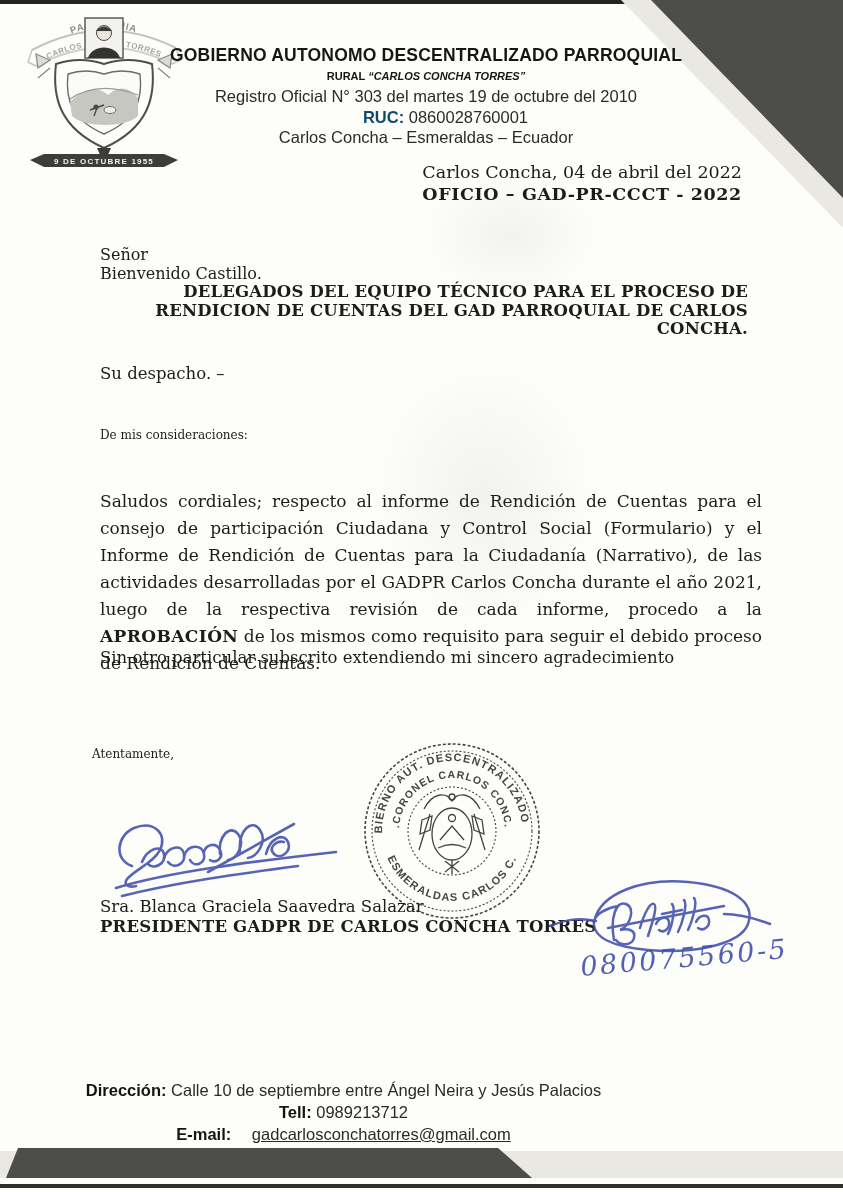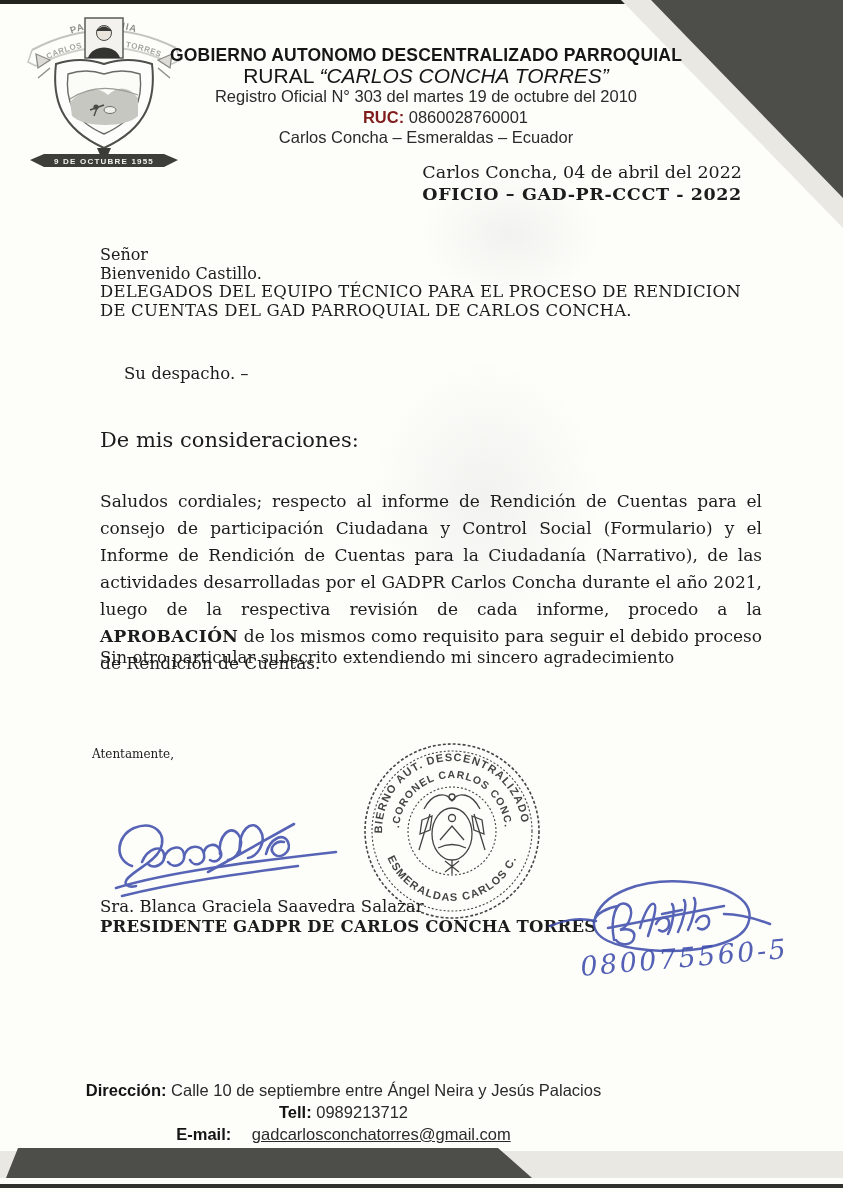--- a/index.html
+++ b/index.html
@@ -15,32 +15,32 @@
   .footer-bar-svg{position:absolute;left:0;top:1144px;}
   .bottom-edge{position:absolute;left:0;top:1184px;width:843px;height:4px;background:#30302c;}
   .ghost{position:absolute;border-radius:50%;pointer-events:none;
     background:radial-gradient(closest-side, rgba(110,110,110,0.08), rgba(110,110,110,0));}
   
   .crest-svg{position:absolute;left:26px;top:2px;}
   .head-block{position:absolute;left:120px;top:45px;width:612px;text-align:center;
     font-family:"Liberation Sans", sans-serif;color:#161616;}
   .head-block .l{line-height:20.5px;}
   .h1{font-size:17.5px;font-weight:bold;letter-spacing:.2px;}
-  .h2{font-size:21px;font-weight:normal;}
+  .h2{font-size:11px;font-weight:bold;}
   .h2 .q{font-style:italic;}
   .h3,.h4,.h5,.h6{font-size:16.5px;color:#2b2b2b;}
-  .h4 b,.h5 b{color:#7f1d1d;margin-left:39px;}
+  .h4 b,.h5 b{color:#0c4a6e;margin-left:39px;}
   .date-block{position:absolute;right:101px;top:161px;}
   .date-line{font-size:17.5px;line-height:22px;}
   .oficio-line{font-size:17.5px;font-weight:bold;letter-spacing:.6px;line-height:23px;}
   
   .addr{position:absolute;left:100px;top:246px;width:648px;font-size:16px;line-height:18.5px;}
-  .addr .subject{font-weight:normal;font-size:16.5px;letter-spacing:.2px;}
-  .despacho{position:absolute;left:100px;top:364px;font-size:16.5px;margin-left:24px;}
-  .salut{position:absolute;left:100px;top:428px;font-size:21px;}
+  .addr .subject{font-weight:bold;font-size:16.5px;letter-spacing:.2px;text-align:right;}
+  .despacho{position:absolute;left:100px;top:364px;font-size:16.5px;}
+  .salut{position:absolute;left:100px;top:428px;font-size:12px;}
   .bodypara{position:absolute;left:100px;top:488px;width:662px;font-size:17px;
     line-height:27px;text-align:justify;}
   .bodypara .emph{font-weight:bold;letter-spacing:.4px;}
   .closing{position:absolute;left:100px;top:648px;font-size:16.5px;}
   .farewell{position:absolute;left:92px;top:747px;font-size:12px;}
   .name-block{position:absolute;left:100px;top:897px;font-size:16.5px;line-height:19.5px;}
   .name-block .title{font-weight:bold;letter-spacing:.2px;}
   
   .sig-left-svg{position:absolute;left:98px;top:800px;}
   .stamp-svg{position:absolute;left:362px;top:741px;opacity:.85;}

